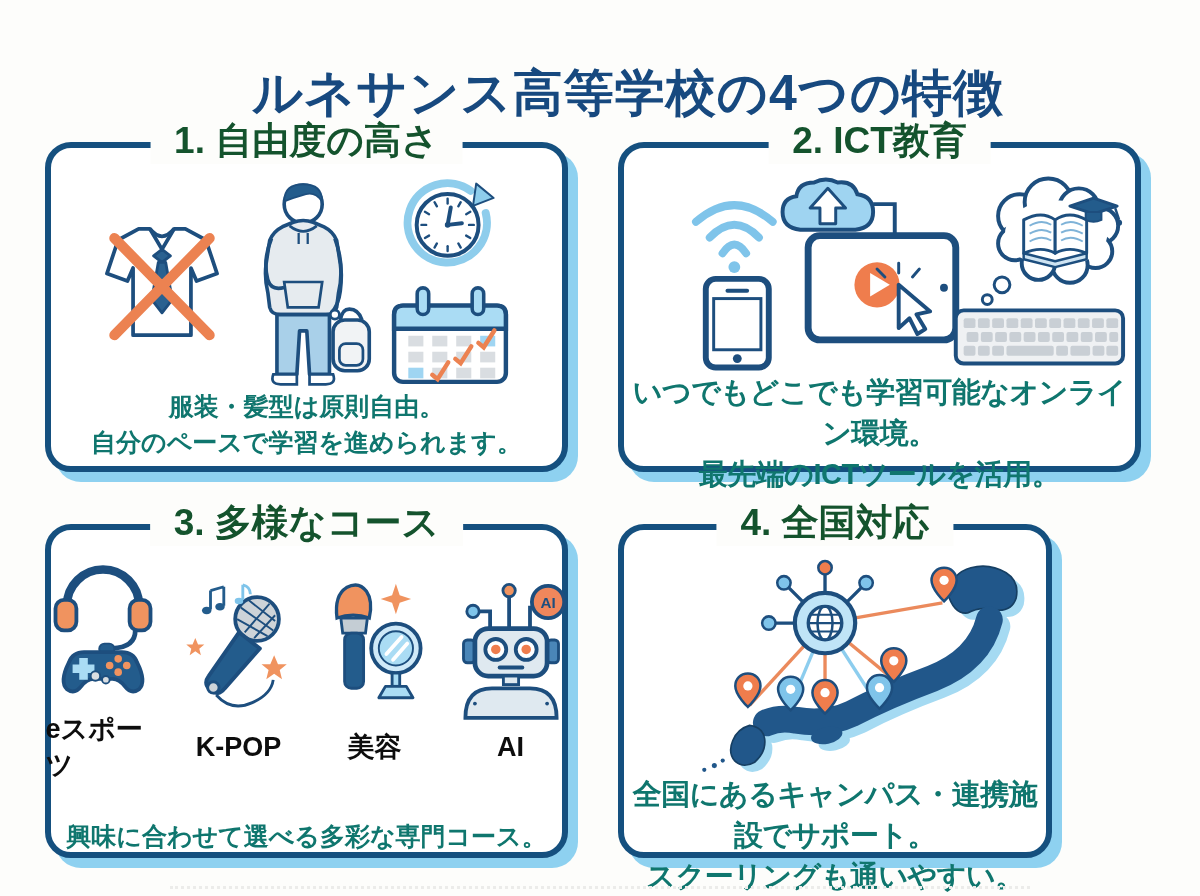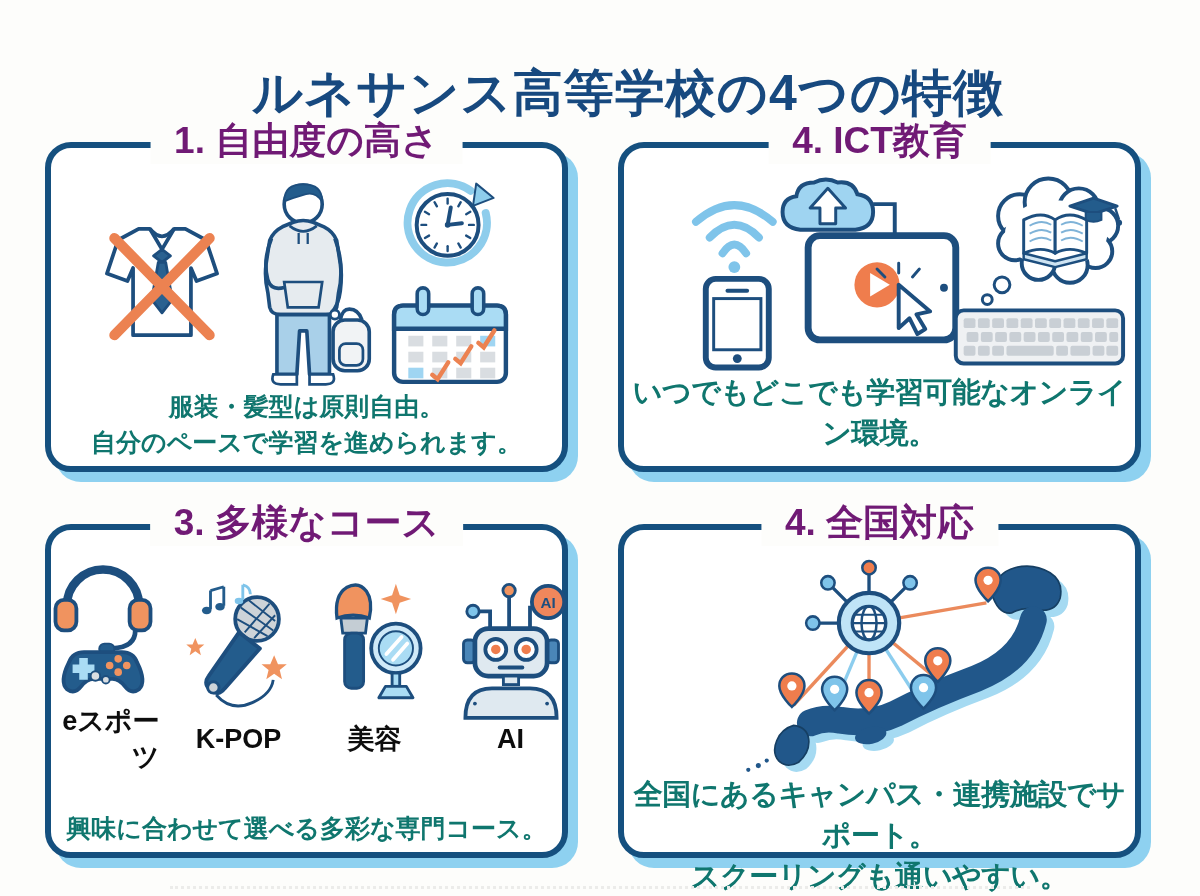--- a/index.html
+++ b/index.html
@@ -3,35 +3,35 @@
 <meta charset="utf-8">
 <style>
   html,body{margin:0;padding:0;}
   body{width:1200px;height:896px;background:#fdfdfb;overflow:hidden;
        font-family:"Liberation Sans","DejaVu Sans",sans-serif;position:relative;}
   .page-title{position:absolute;top:26px;left:0;width:1200px;text-align:center;
        font-size:50px;font-weight:700;color:#17497f;letter-spacing:1px;margin-left:28px;}
   .card{position:absolute;background:#fff;border:6px solid #15507f;border-radius:26px;
        box-shadow:10px 10px 0 #8ed1f0;box-sizing:border-box;}
   .card-title{position:absolute;top:-30px;left:50%;transform:translateX(-50%);
-       background:#fdfdfb;padding:0 24px;font-size:37px;font-weight:800;color:#701a75;
+       background:#fdfdfb;padding:0 24px;font-size:37px;font-weight:800;color:#14532d;
        white-space:nowrap;line-height:1.25;}
   .card-body{display:flex;flex-direction:column;height:100%;box-sizing:border-box;
        align-items:center;justify-content:space-between;padding:26px 8px 16px;}
   .icons-row{flex:1;display:flex;align-items:center;justify-content:center;gap:14px;}
   .icon-col{display:flex;flex-direction:column;align-items:center;gap:8px;}
   .desc{text-align:center;font-size:25px;font-weight:700;color:#0f766e;line-height:1.42;margin-bottom:4px;}
   .desc.tight{font-size:29px;letter-spacing:-0.5px;}
   .courses-row{flex:1;display:flex;align-items:center;justify-content:center;gap:22px;}
-  .course{display:flex;flex-direction:column;align-items:center;gap:4px;text-align:right;}
+  .course{display:flex;flex-direction:column;align-items:center;gap:12px;}
   .course-label{font-size:27px;font-weight:800;color:#0d0d0d;}
   #card1{left:45px;top:142px;width:523px;height:330px;}
   #card2{left:618px;top:142px;width:523px;height:330px;}
   #card3{left:45px;top:524px;width:523px;height:334px;}
-  #card4{left:618px;top:524px;width:523px;height:334px;}
+  #card4{left:618px;top:524px;width:434px;height:334px;}
   .bottom-dots{position:absolute;left:170px;top:886px;width:860px;border-top:3px dotted #ececea;}
   svg{display:block;}
 </style>
 </head>
 <body>
 
 <h1 class="page-title">ルネサンス高等学校の4つの特徴</h1>
 
 <div class="card" id="card1">
   <span class="card-title">1. 自由度の高さ</span>
@@ -110,21 +110,21 @@
         </svg>
       </div>
     </div>
     <div class="desc">
       <span>服装・髪型は原則自由。</span><br><span>自分のペースで学習を進められます。</span>
     </div>
   </div>
 </div>
 
 <div class="card" id="card2">
-  <span class="card-title">4. ICT教育</span>
+  <span class="card-title">2. ICT教育</span>
   <div class="card-body">
     <div class="icons-row">
       <svg width="497" height="198" viewBox="0 0 505 200">
         <g>
           <path d="M66 48 Q105 14 144 48" stroke="#7fc4ea" stroke-width="8" fill="none" stroke-linecap="round"></path>
           <path d="M80 64 Q105 38 130 64" stroke="#7fc4ea" stroke-width="8" fill="none" stroke-linecap="round"></path>
           <path d="M93 80 Q105 62 117 80" stroke="#7fc4ea" stroke-width="8" fill="none" stroke-linecap="round"></path>
           <circle cx="105" cy="94" r="6" fill="#7fc4ea"></circle>
         </g>
         <g>
@@ -209,21 +209,21 @@
               <rect x="381.5" y="174" width="48" height="10" rx="2"></rect>
               <rect x="432" y="174" width="12" height="10" rx="2"></rect>
               <rect x="446.5" y="174" width="20" height="10" rx="2"></rect>
               <rect x="469" y="174" width="12" height="10" rx="2"></rect>
               <rect x="483" y="174" width="12" height="10" rx="2"></rect>
           </g>
         </g>
       </svg>
     </div>
     <div class="desc tight">
-      <span>いつでもどこでも学習可能なオンライン環境。</span><br>
+      <span>いつでもどこでも学習可能なオンライン環境。</span><br><span>最先端のICTツールを活用。</span>
     </div>
   </div>
 </div>
 
 <div class="card" id="card3">
   <span class="card-title">3. 多様なコース</span>
   <div class="card-body">
     <div class="courses-row">
       <div class="course">
         <svg width="114" height="143" viewBox="0 0 120 150">

